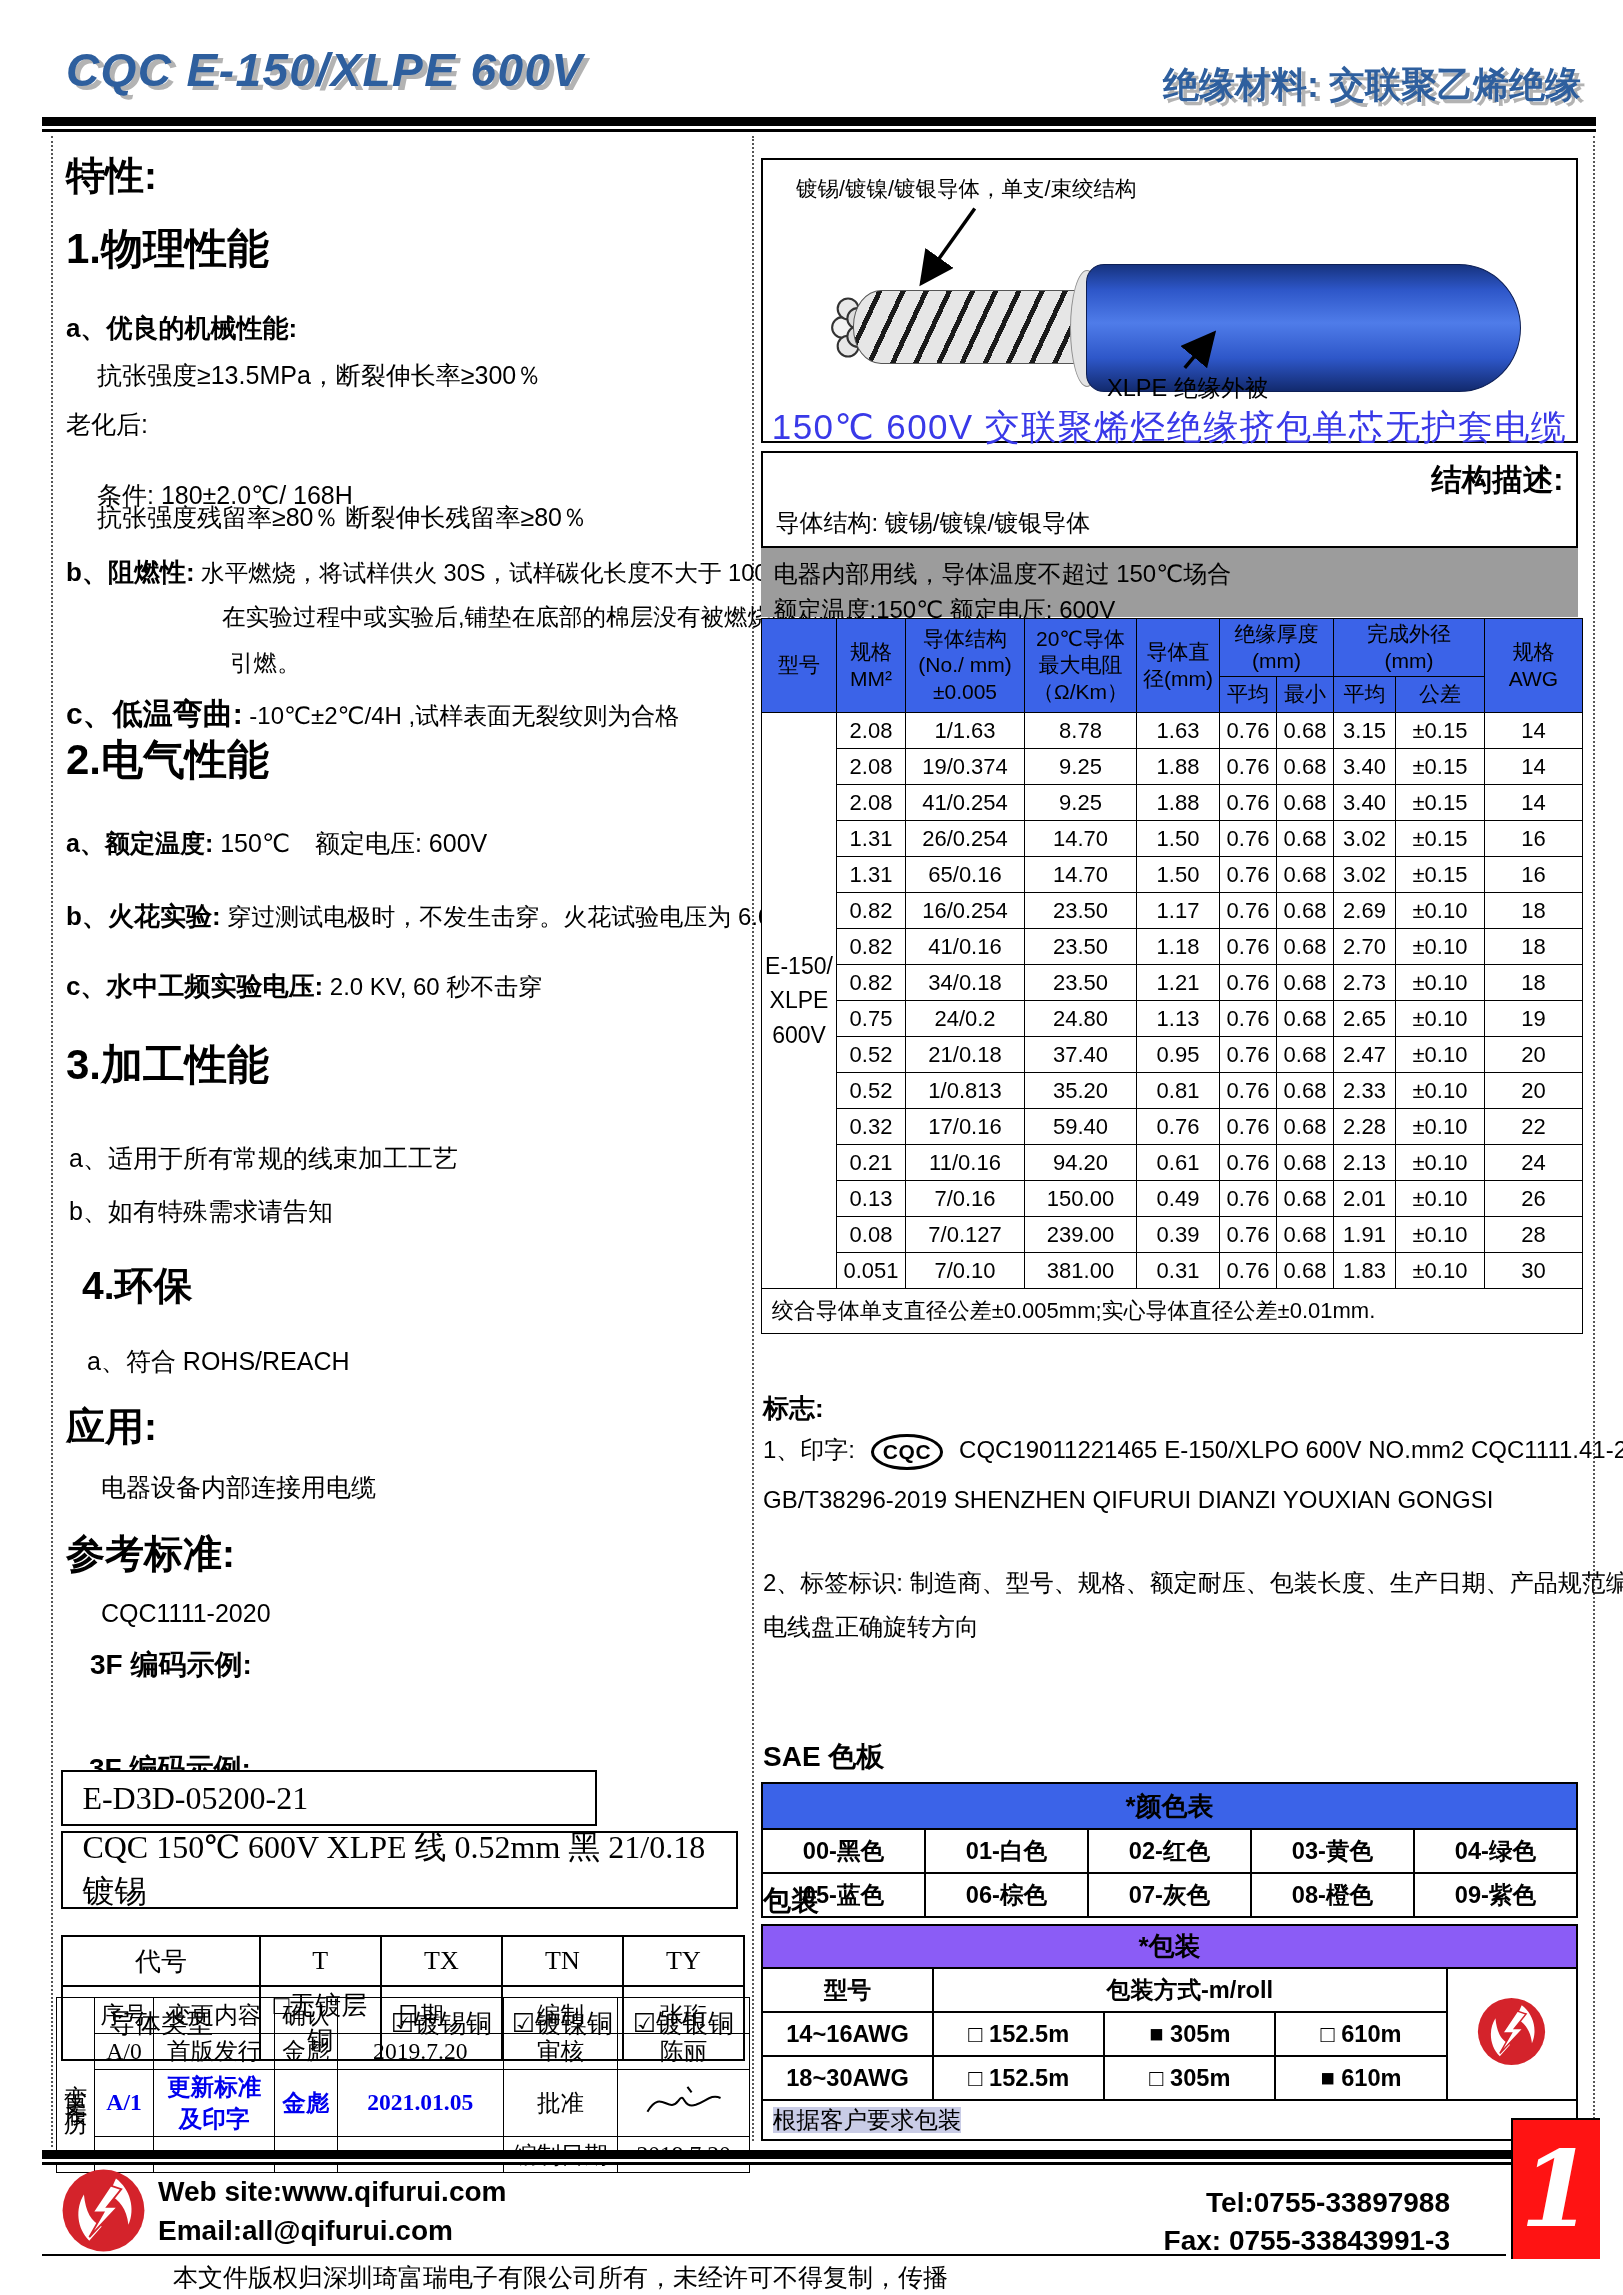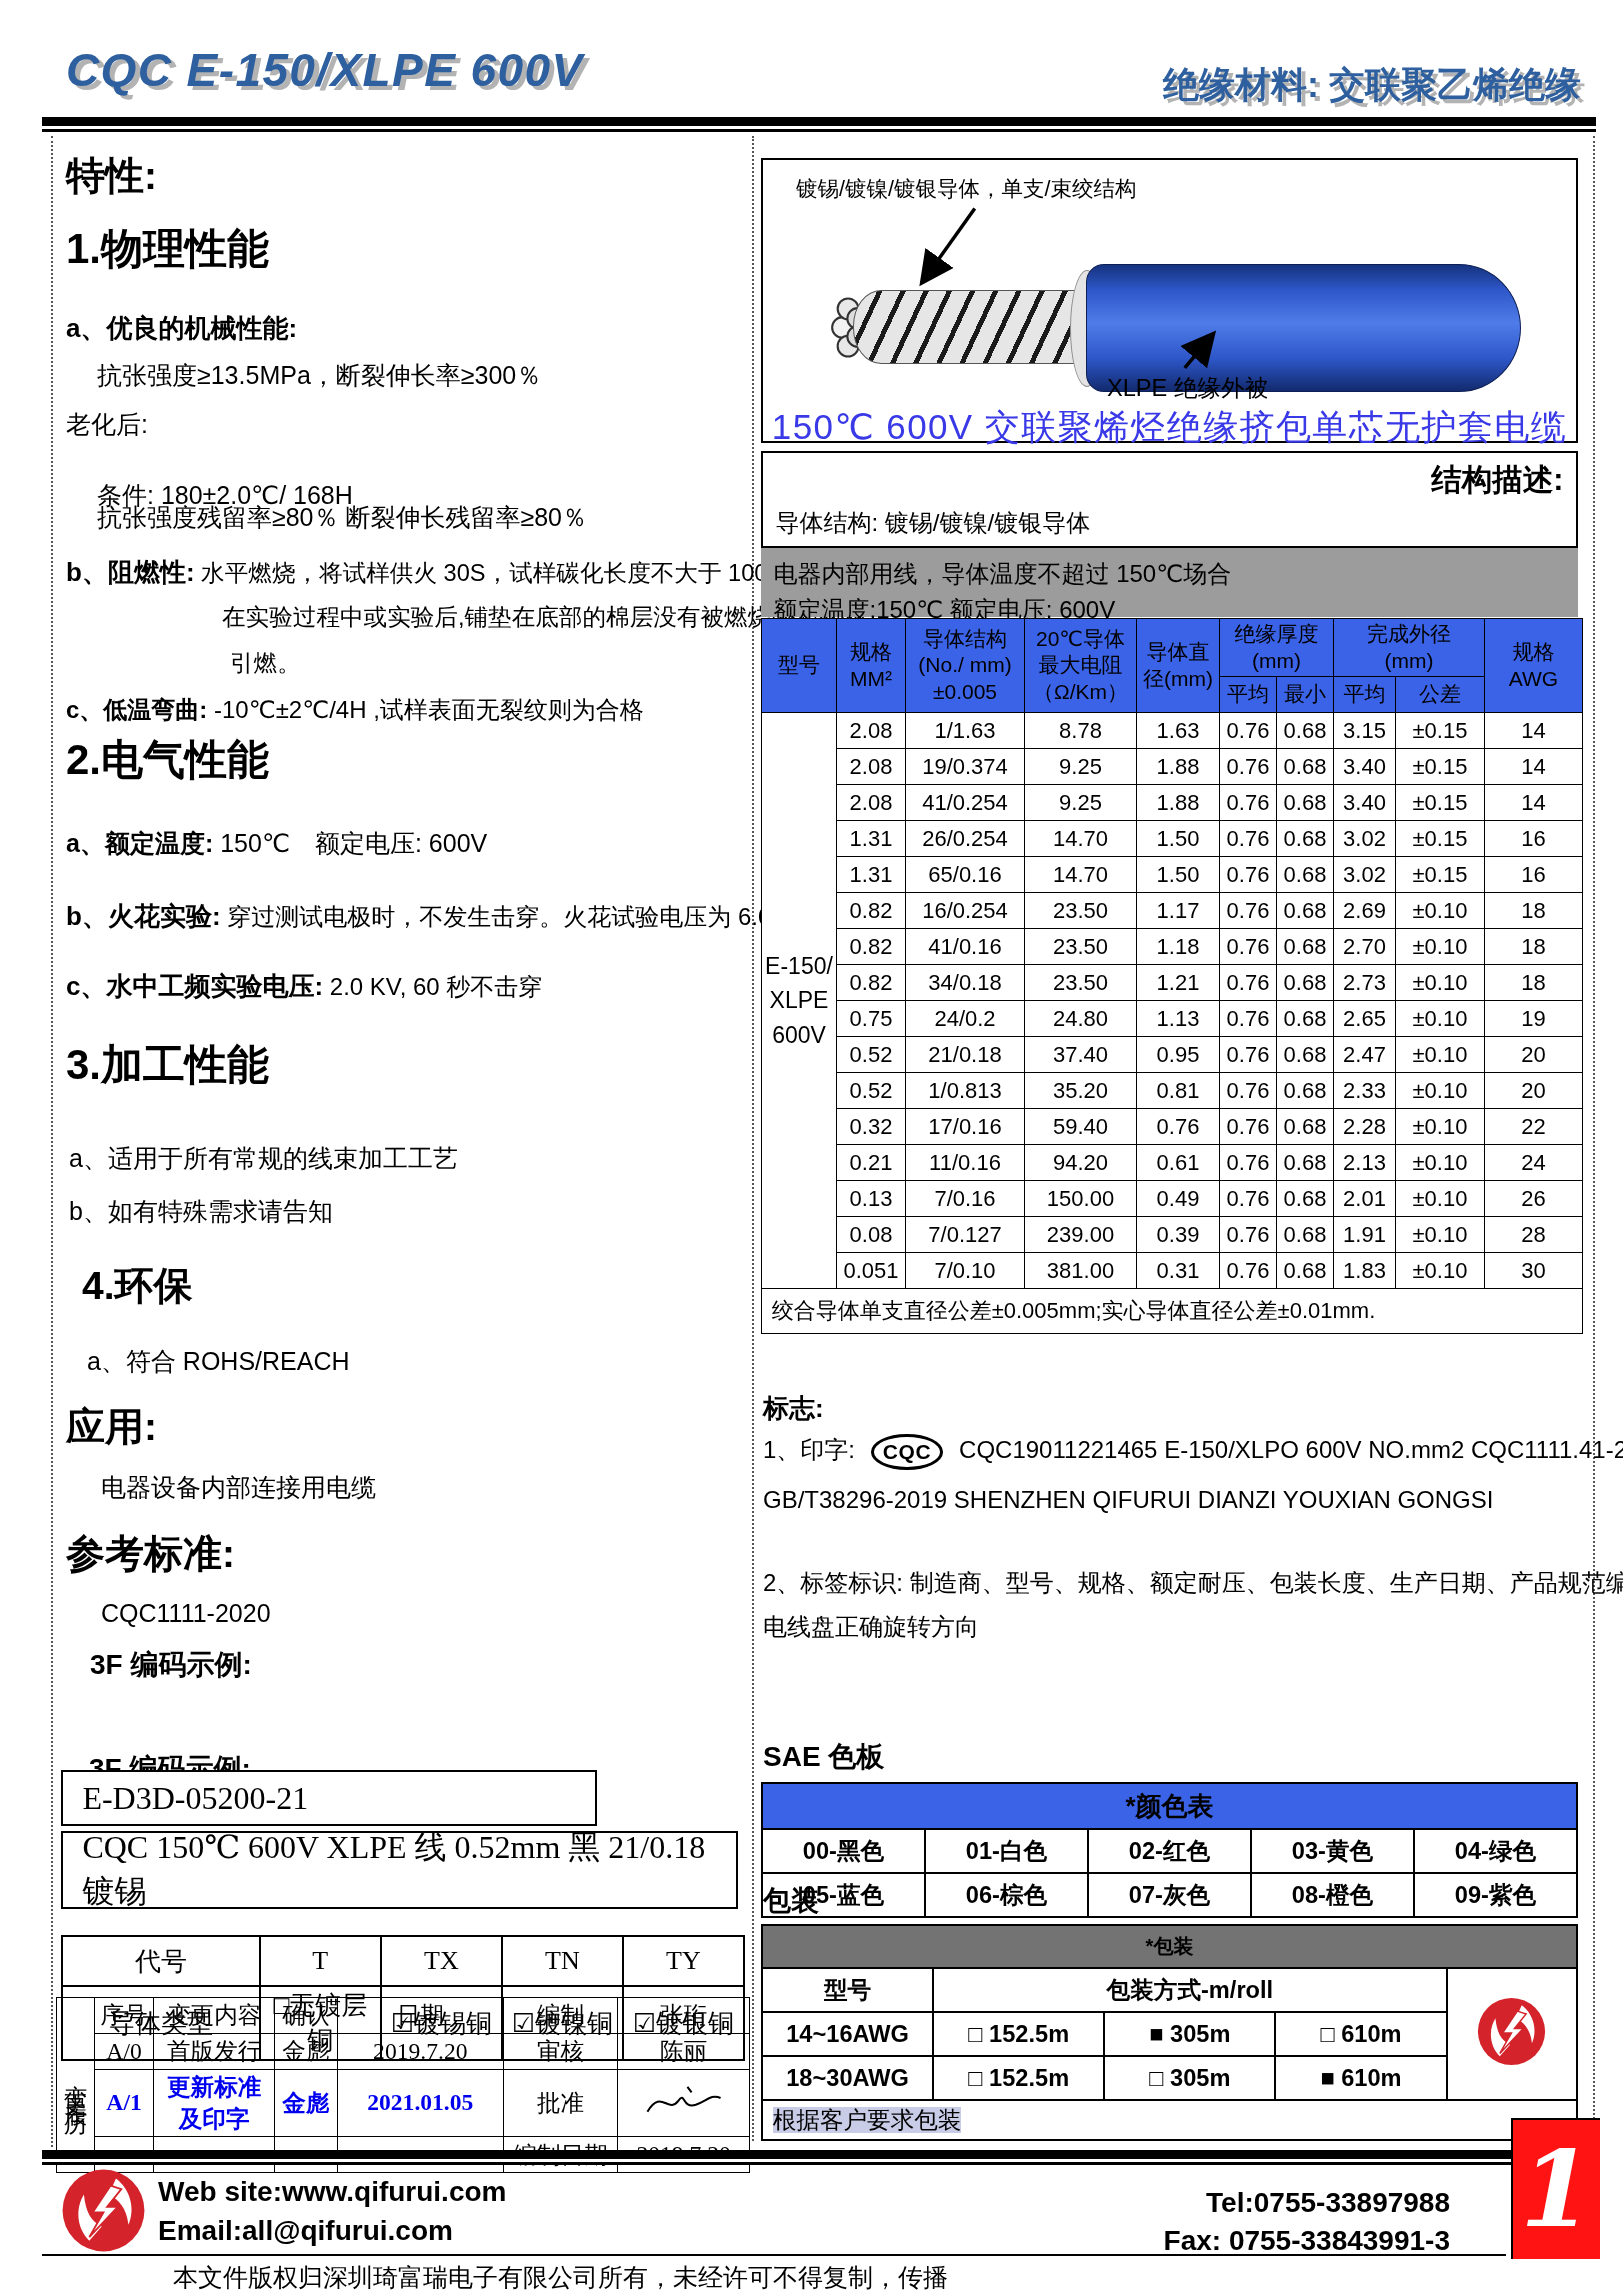--- a/index.html
+++ b/index.html
@@ -38,21 +38,21 @@
   .spec{table-layout:fixed;background:#fff;}
   .spec th{background:#3B63E8;border:1.4px solid #000;font-size:21px;font-weight:normal;
            white-space:pre-line;padding:1.4px;line-height:1.25;}
   .spec td{border:1.4px solid #000;text-align:center;font-size:22px;height:35px;padding:0 1.4px;}
   .spec .typecell{white-space:pre-line;font-size:23px;line-height:1.5;}
   .spec tfoot td{text-align:left;font-size:22px;padding:7px 9.7px;height:auto;}
   .ctable{table-layout:fixed;background:#fff;}
   .ctable th{background:#3B63E8;border:2.1px solid #000;font-size:26px;height:42px;}
   .ctable td{border:2.1px solid #000;text-align:center;font-size:23.6px;font-weight:600;height:40px;}
   .ptable{table-layout:fixed;background:#fff;}
-  .ptable th{background:#737373;border:2.1px solid #000;font-size:20px;height:39px;}
+  .ptable th{background:#8b5cf6;border:2.1px solid #000;font-size:26px;height:39px;}
   .ptable td{border:2.1px solid #000;text-align:center;font-size:23.6px;font-weight:bold;height:40px;}
   .ptable .noteRow{text-align:left;font-weight:normal;padding-left:9.7px;height:36px;}
   .hl{background:#C9CCE6;}
   
   .diag-label{font-size:21.5px;white-space:nowrap;}
   .cable-cond{position:absolute;left:90px;top:130px;width:229px;height:72px;
       background:repeating-linear-gradient(115deg,#1a1a1a 0 4.9px,#e6e6e6 4.9px 21px);
       border:1.4px solid #555;border-radius:28px 0 0 28px / 36px 0 0 36px;}
   .cable-cap{position:absolute;left:307px;top:110px;width:32px;height:115px;border-radius:50%;
       background:#e4e4e4;border:1.4px solid #909090;}
@@ -94,21 +94,21 @@
   <div class="lx" style="left:97px;top:501px;">抗张强度残留率≥80％  断裂伸长残留率≥80％</div>
 
   <div class="lx" style="left:66px;top:555px;font-size:23.6px;">
     <span class="b" style="font-size:26px;">b、阻燃性:</span>
     <span>水平燃烧，将试样供火 30S，试样碳化长度不大于 100mm，</span>
   </div>
   <div class="lx" style="left:222px;top:601px;font-size:23.6px;">在实验过程中或实验后,铺垫在底部的棉层没有被燃烧的滴落物</div>
   <div class="lx" style="left:230px;top:647px;font-size:23.6px;">引燃。</div>
 
   <div class="lx" style="left:66px;top:694px;font-size:24px;">
-    <span class="b" style="font-size:24px;">c、低温弯曲:</span>
+    <span class="b" style="font-size:30px;">c、低温弯曲:</span>
     <span>-10℃±2℃/4H ,试样表面无裂纹则为合格</span>
   </div>
 
   <div class="lx h-num" style="left:66px;top:732px;">2.电气性能</div>
   <div class="lx" style="left:66px;top:827px;">
     <span class="b">a、额定温度:</span>
     <span>150℃　额定电压: 600V</span>
   </div>
   <div class="lx" style="left:66px;top:899px;font-size:24px;">
     <span class="b" style="font-size:26px;">b、火花实验:</span>

